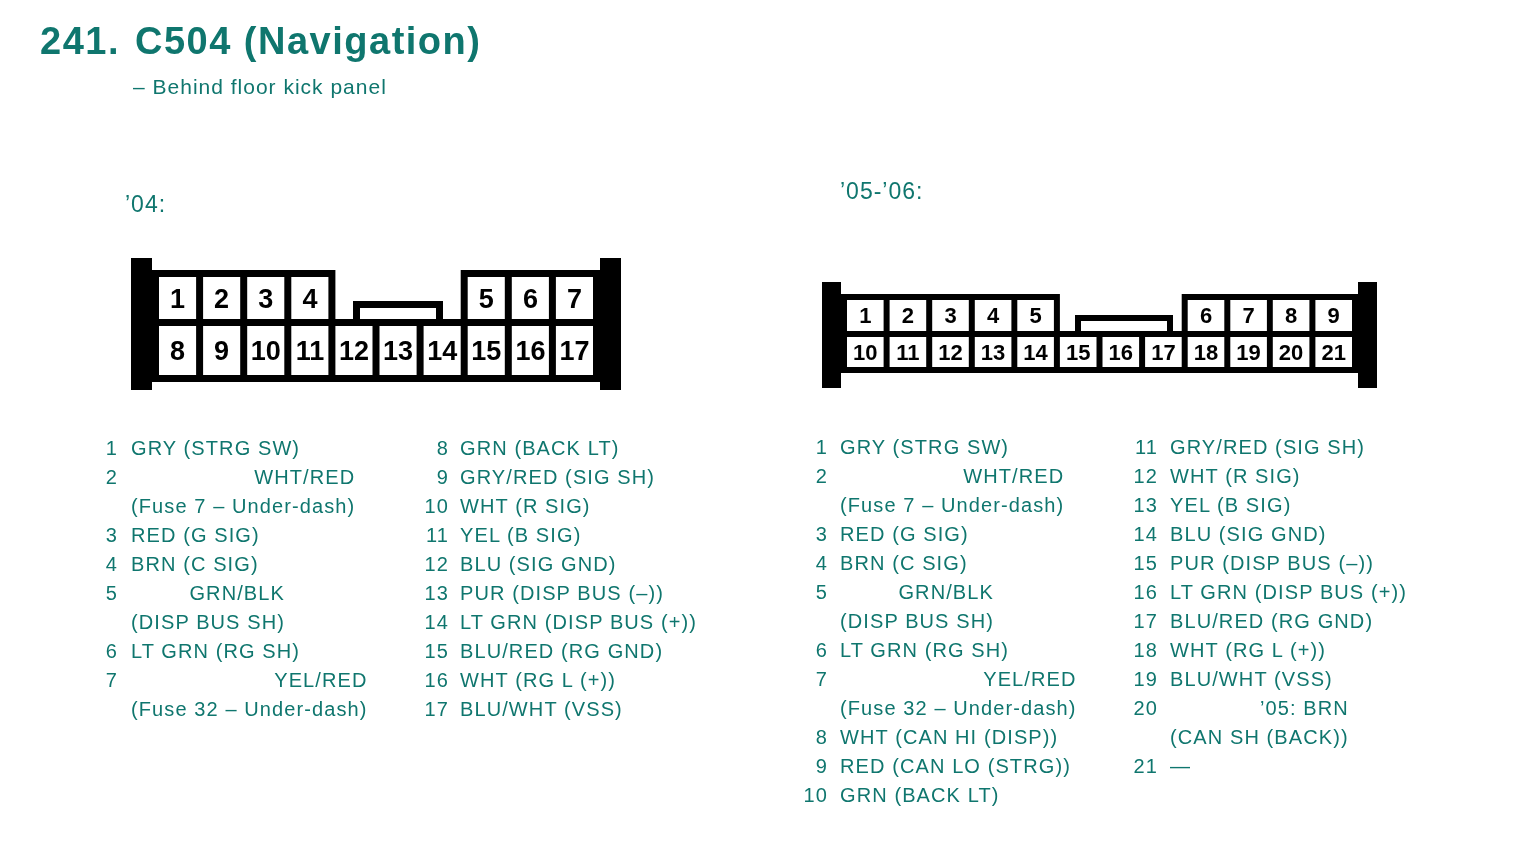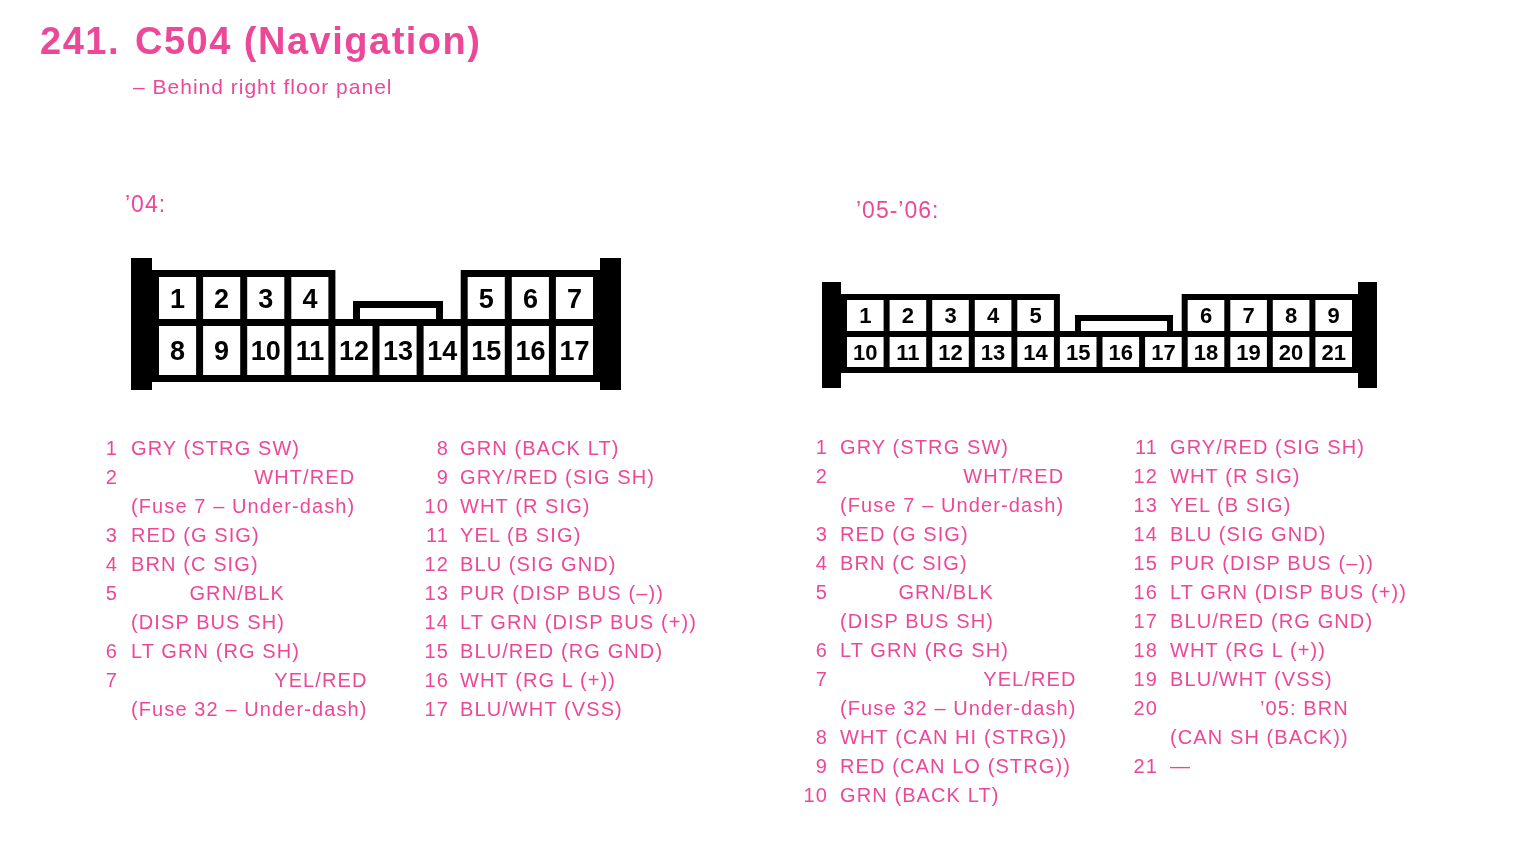--- a/index.html
+++ b/index.html
@@ -1,23 +1,23 @@
 <!DOCTYPE html>
 <html><head>
 <meta charset="utf-8">
 <style>
   html,body{margin:0;padding:0;background:#fff;}
   .page{position:relative;width:1536px;height:856px;background:#fff;overflow:hidden;
-        font-family:"Liberation Sans",sans-serif;color:#ec4899;}
+        font-family:"Liberation Sans",sans-serif;color:#0f766e;}
   .title-row{position:absolute;left:40px;top:20px;display:flex;gap:15px;
              font-size:38px;font-weight:bold;letter-spacing:1.5px;}
   .notes{position:absolute;left:133px;top:72px;font-size:21px;line-height:29px;letter-spacing:1px;}
   .sec-label{position:absolute;font-size:23px;font-weight:normal;letter-spacing:1px;}
   #sec-04{left:125px;top:191px;}
-  #sec-0506{left:840px;top:197px;margin-left:16px;}
+  #sec-0506{left:840px;top:178px;}
   .connector{position:absolute;}
   #conn-04{left:125px;top:254px;}
   #conn-0506{left:818px;top:276px;}
   .pin-col{position:absolute;font-size:20px;line-height:29px;letter-spacing:1.1px;}
   #list-04-a{left:90px;top:434px;}
   #list-04-b{left:415px;top:434px;}
   #list-0506-a{left:794px;top:433px;}
   #list-0506-b{left:1124px;top:433px;}
   .pin-row{display:flex;align-items:flex-start;}
   .pin-num{flex:none;text-align:right;}
@@ -27,21 +27,21 @@
 <body>
 
 <div class="page">
 
   <header class="title-row">
     <span>241.</span>
     <span>C504 (Navigation)</span>
   </header>
 
   <div class="notes">
-    <div class="note-line">– Behind right floor panel</div>
+    <div class="note-line">– Behind floor kick panel</div>
   </div>
 
   <div class="sec-label" id="sec-04">’04:</div>
   <div class="sec-label" id="sec-0506">’05-’06:</div>
 
   <div class="connector" id="conn-04"><svg width="500" height="140" viewBox="0 0 500 140">
         <path d="M6,4 H27 V16 H210.4 V65 H228 V47 H318 V65 H335.7 V16 H475 V4 H496 V136 H475 V128 H27 V136 H6 Z" fill="#000000"></path>
         <rect x="235" y="54" width="76" height="11" fill="#ffffff"></rect>
         <rect x="34.0" y="23" width="37.1" height="42" fill="#ffffff"></rect>
         <text x="52.5" y="53.7" text-anchor="middle" font-size="27" font-weight="bold" fill="#000000" font-family="&quot;Liberation Sans&quot;,sans-serif">1</text>
@@ -227,21 +227,21 @@
         <div class="pin-num" style="width: 34px; margin-right: 12px;">6</div>
         <div class="pin-label">LT GRN (RG SH)</div>
       </div>
       <div class="pin-row">
         <div class="pin-num" style="width: 34px; margin-right: 12px;">7</div>
         <div class="pin-label">YEL/RED
 (Fuse 32 – Under-dash)</div>
       </div>
       <div class="pin-row">
         <div class="pin-num" style="width: 34px; margin-right: 12px;">8</div>
-        <div class="pin-label">WHT (CAN HI (STRG))</div>
+        <div class="pin-label">WHT (CAN HI (DISP))</div>
       </div>
       <div class="pin-row">
         <div class="pin-num" style="width: 34px; margin-right: 12px;">9</div>
         <div class="pin-label">RED (CAN LO (STRG))</div>
       </div>
       <div class="pin-row">
         <div class="pin-num" style="width: 34px; margin-right: 12px;">10</div>
         <div class="pin-label">GRN (BACK LT)</div>
       </div>
     </div>

